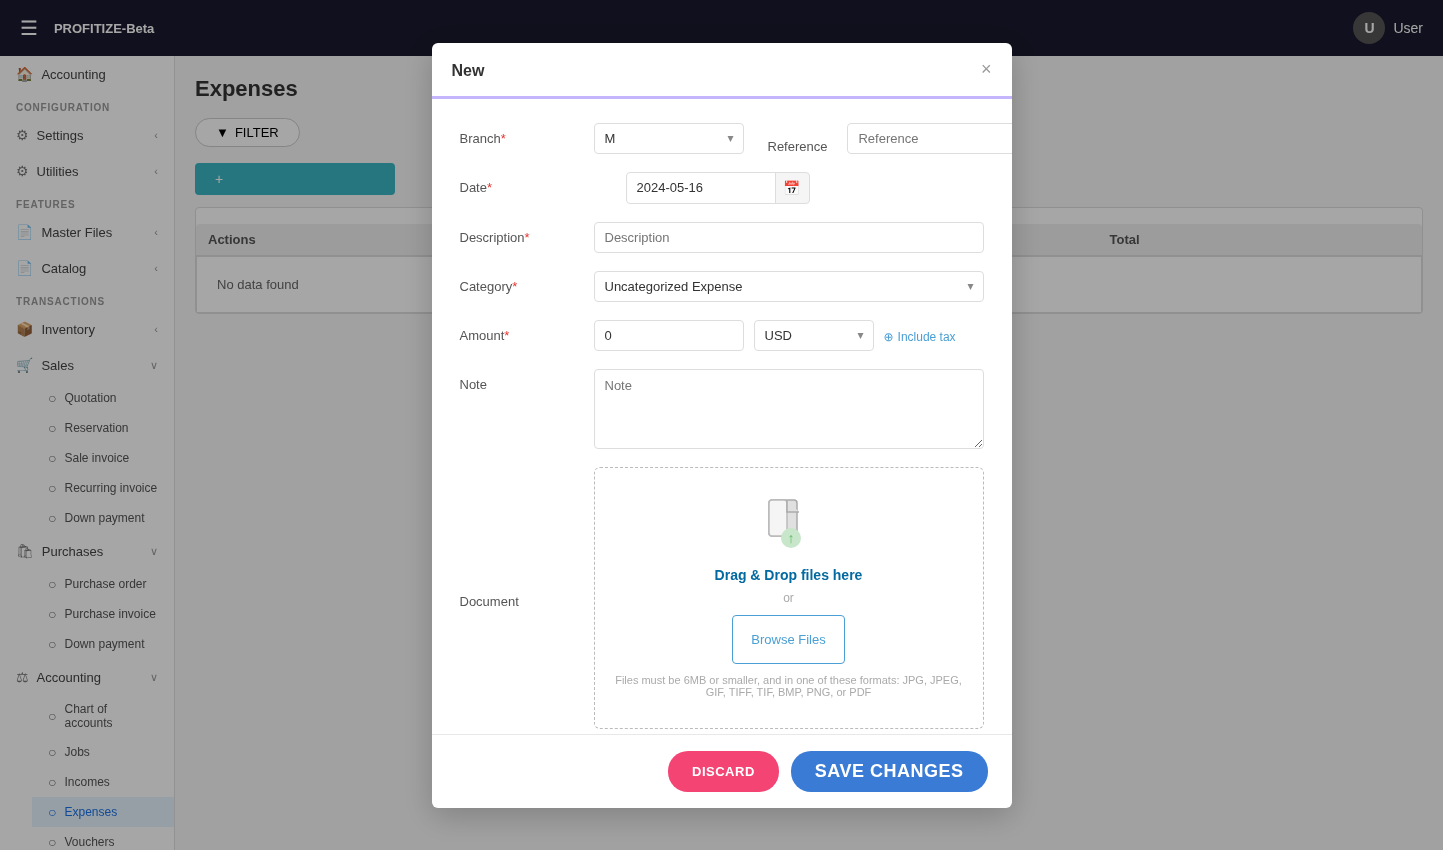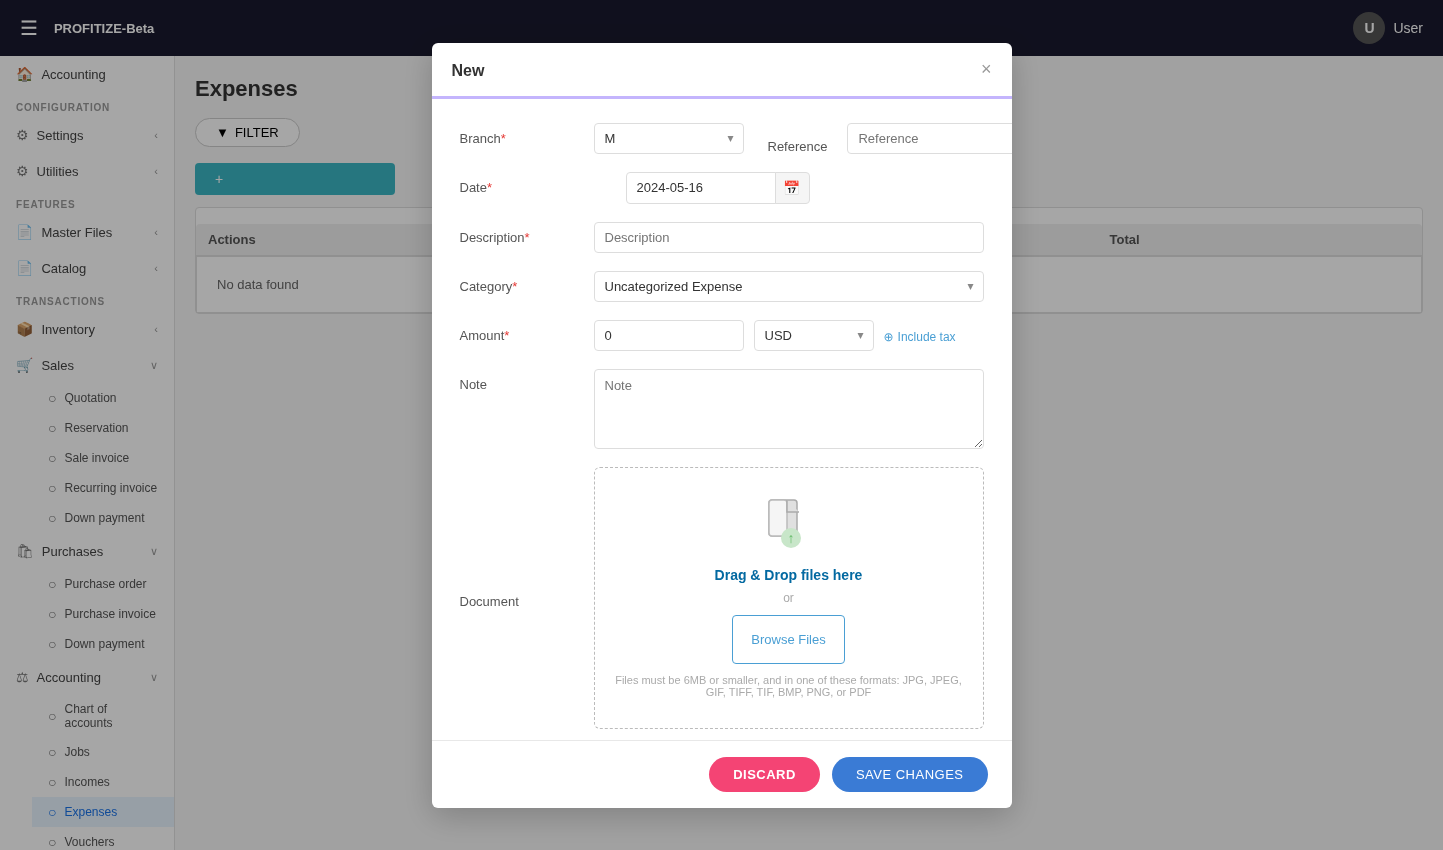--- a/index.html
+++ b/index.html
@@ -255,22 +255,22 @@
       font-weight: 600;
       cursor: pointer;
       letter-spacing: 0.5px;
     }
     .save-btn {
       background: #3a7bd5;
       color: #fff;
       border: none;
       border-radius: 20px;
       padding: 10px 24px;
-      font-size: 13px;
-      font-weight: 400;
+      font-size: 18px;
+      font-weight: 700;
       cursor: pointer;
       letter-spacing: 0.5px;
     }
     .ref-input { width: 200px; }
     .branch-select-wrap { position: relative; width: 150px; }
     .branch-select-wrap::after {
       content: '▾';
       position: absolute;
       right: 10px;
       top: 50%;

